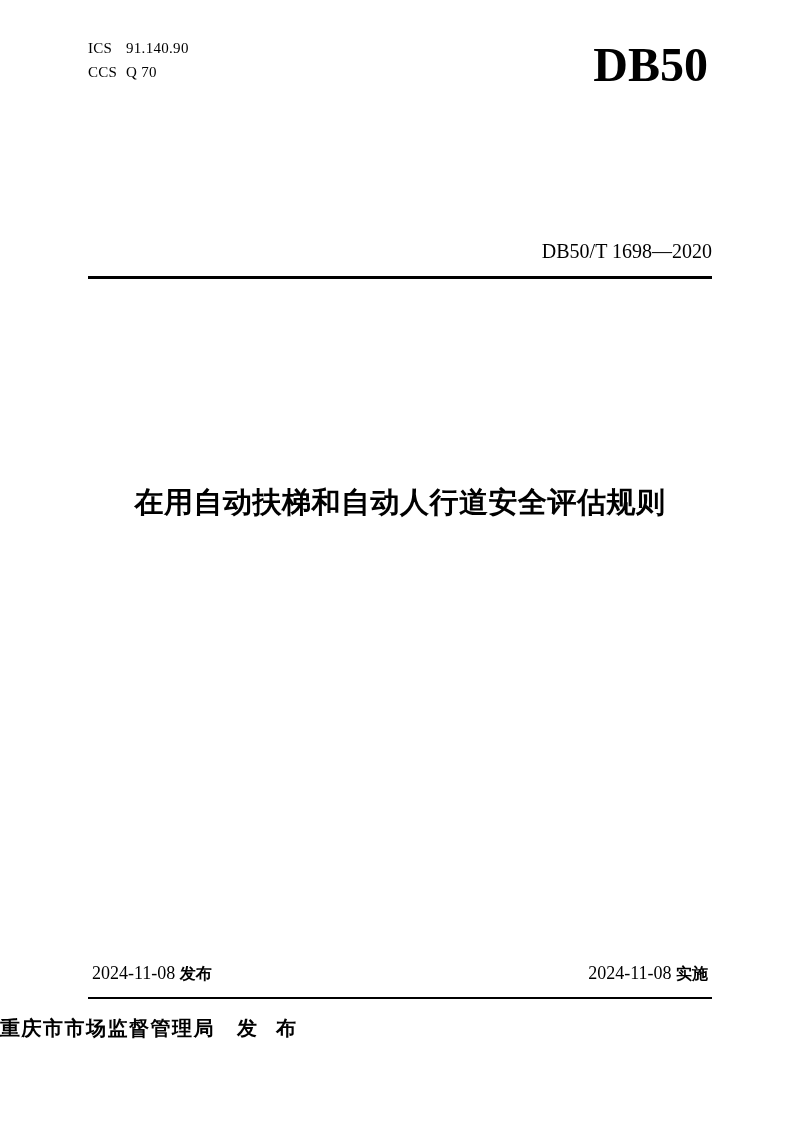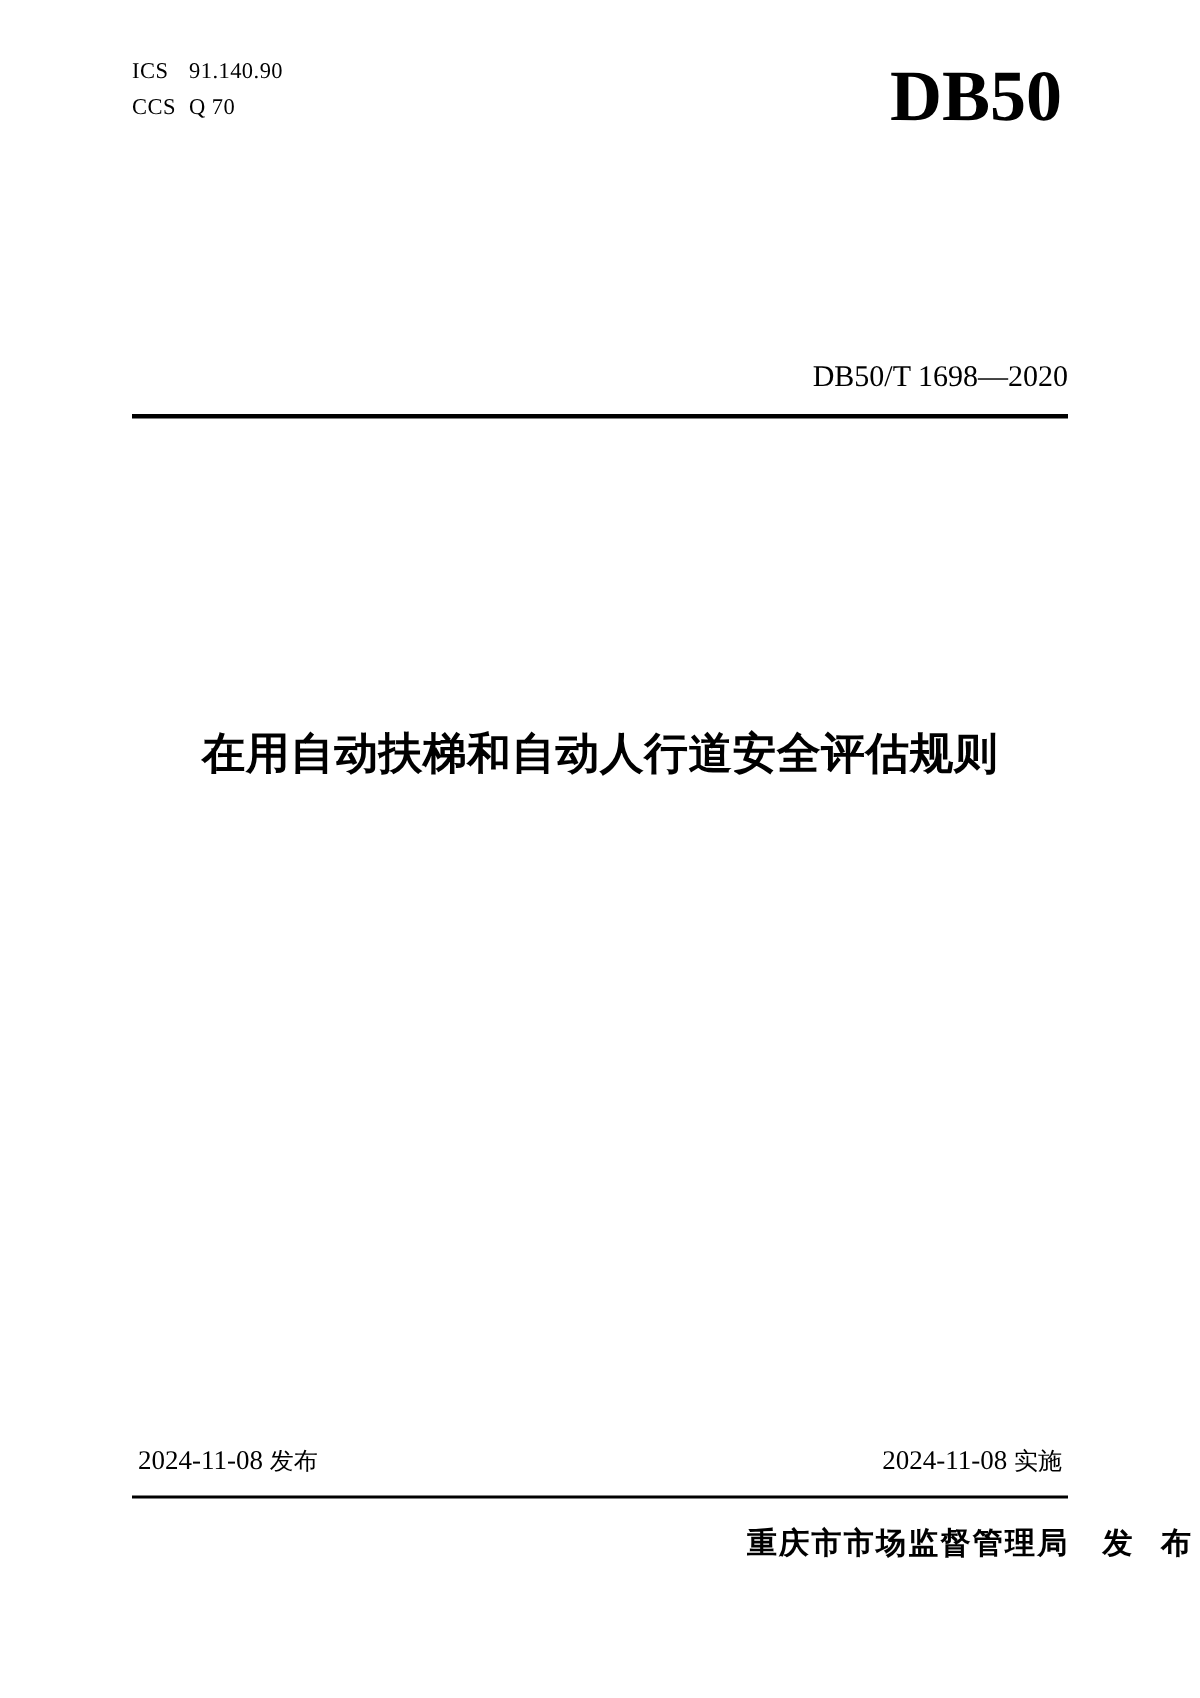--- a/index.html
+++ b/index.html
@@ -127,31 +127,31 @@
     position: absolute;
     top: 0;
     font-family: "Liberation Serif", serif;
     font-size: 18px;
     line-height: 26px;
   }
   .date-left { left: 4px; }
   .date-right { right: 4px; }
   .date-cn {
     font-family: "DejaVu Sans", sans-serif;
-    font-weight: normal;
+    font-weight: bold;
     font-size: 16px;
   }
 
   
   .publisher {
     position: absolute;
     left: 0;
     right: 0;
     top: 1013px;
-    text-align: right;
+    text-align: left;
     font-family: "DejaVu Sans", sans-serif;
     font-weight: bold;
     font-size: 20px;
     line-height: 30px;
     letter-spacing: 1.5px;
   }
   .publisher .gap {
     display: inline-block;
     width: 22px;
   }

